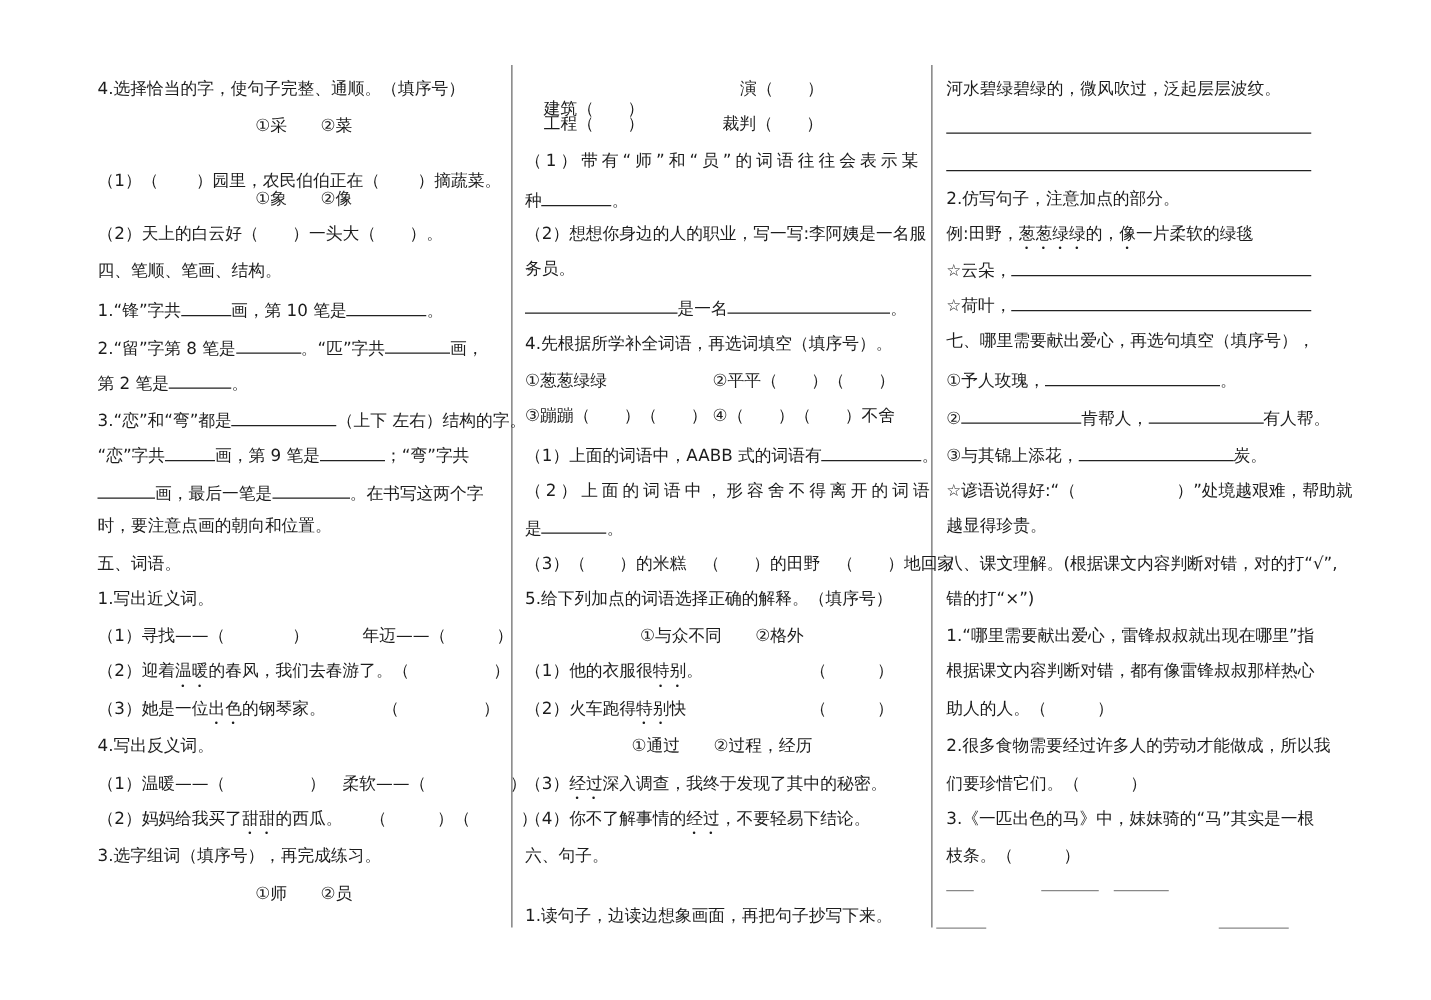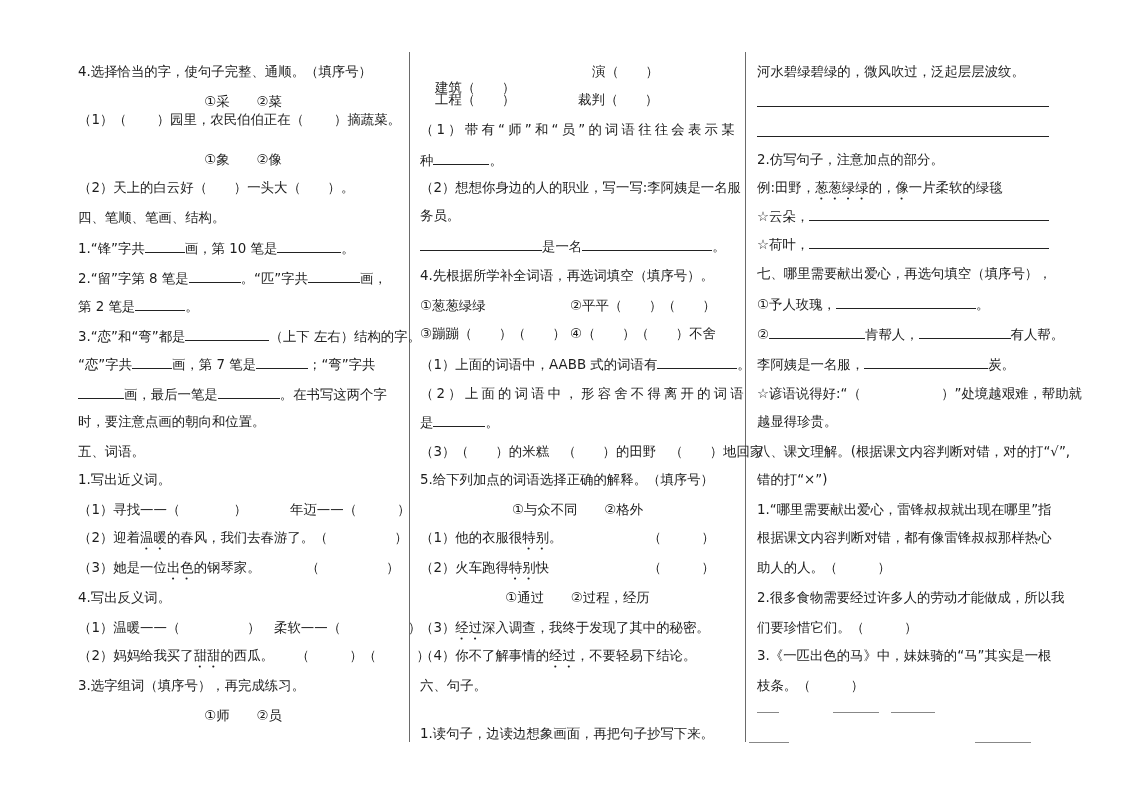--- a/index.html
+++ b/index.html
@@ -24,41 +24,41 @@
 </style>
 </head>
 <body>
 
 <div class="divider divider-1"></div>
 <div class="divider divider-2"></div>
 
 <div class="col col-1">
   <div class="line" style="top:4px">4.选择恰当的字，使句子完整、通顺。（填序号）</div>
   <div class="line center" style="top:34px">①采　　②菜</div>
-  <div class="line" style="top:52px">
+  <div class="line" style="top:78px">
     <span>（1）（</span><span class="paren-gap" style="width:30px"></span><span>）园里，农民伯伯正在（</span><span class="paren-gap" style="width:30px"></span><span>）摘蔬菜。</span>
   </div>
   <div class="line center" style="top:92px">①象　　②像</div>
   <div class="line" style="top:120px">（2）天上的白云好（　　）一头大（　　）。</div>
   <div class="line" style="top:150px">四、笔顺、笔画、结构。</div>
 
   <div class="line" style="top:180px">
     <span>1.“锋”字共</span><span class="ul" style="width:40px"></span><span>画，第 10 笔是</span><span class="ul" style="width:64px"></span><span>。</span>
   </div>
   <div class="line" style="top:210px">
     <span>2.“留”字第 8 笔是</span><span class="ul" style="width:52px"></span><span>。“匹”字共</span><span class="ul" style="width:52px"></span><span>画，</span>
   </div>
   <div class="line" style="top:238px">
     <span>第 2 笔是</span><span class="ul" style="width:50px"></span><span>。</span>
   </div>
   <div class="line" style="top:268px">
     <span>3.“恋”和“弯”都是</span><span class="ul" style="width:84px"></span><span>（上下  左右）结构的字。</span>
   </div>
   <div class="line" style="top:296px">
-    <span>“恋”字共</span><span class="ul" style="width:40px"></span><span>画，第 7 笔是</span><span class="ul" style="width:52px"></span><span>；“弯”字共</span>
+    <span>“恋”字共</span><span class="ul" style="width:40px"></span><span>画，第 9 笔是</span><span class="ul" style="width:52px"></span><span>；“弯”字共</span>
   </div>
   <div class="line" style="top:326px">
     <span class="ul" style="width:46px"></span><span>画，最后一笔是</span><span class="ul" style="width:62px"></span><span>。在书写这两个字</span>
   </div>
   <div class="line" style="top:354px">时，要注意点画的朝向和位置。</div>
 
   <div class="line" style="top:384px">五、词语。</div>
   <div class="line" style="top:412px">1.写出近义词。</div>
   <div class="line" style="top:442px">
     <span>（1）寻找——（　　　　）</span>
@@ -147,21 +147,21 @@
     <span>☆荷叶，</span><span class="ul" style="width:240px"></span>
   </div>
   <div class="line" style="top:206px">七、哪里需要献出爱心，再选句填空（填序号），</div>
   <div class="line" style="top:236px">
     <span>①予人玫瑰，</span><span class="ul" style="width:140px"></span><span>。</span>
   </div>
   <div class="line" style="top:266px">
     <span>②</span><span class="ul" style="width:96px"></span><span>肯帮人，</span><span class="ul" style="width:92px"></span><span>有人帮。</span>
   </div>
   <div class="line" style="top:296px">
-    <span>李阿姨是一名服，</span><span class="ul" style="width:124px"></span><span>炭。</span>
+    <span>③与其锦上添花，</span><span class="ul" style="width:124px"></span><span>炭。</span>
   </div>
   <div class="line" style="top:326px">☆谚语说得好:“（　　　　　　）”处境越艰难，帮助就</div>
   <div class="line" style="top:354px">越显得珍贵。</div>
   <div class="line" style="top:384px">八、课文理解。(根据课文内容判断对错，对的打“√”,</div>
   <div class="line" style="top:412px">错的打“×”)</div>
   <div class="line" style="top:442px">1.“哪里需要献出爱心，雷锋叔叔就出现在哪里”指</div>
   <div class="line" style="top:470px">根据课文内容判断对错，都有像雷锋叔叔那样热心</div>
   <div class="line" style="top:500px">助人的人。（　　　）</div>
   <div class="line" style="top:530px">2.很多食物需要经过许多人的劳动才能做成，所以我</div>
   <div class="line" style="top:560px">们要珍惜它们。（　　　）</div>

